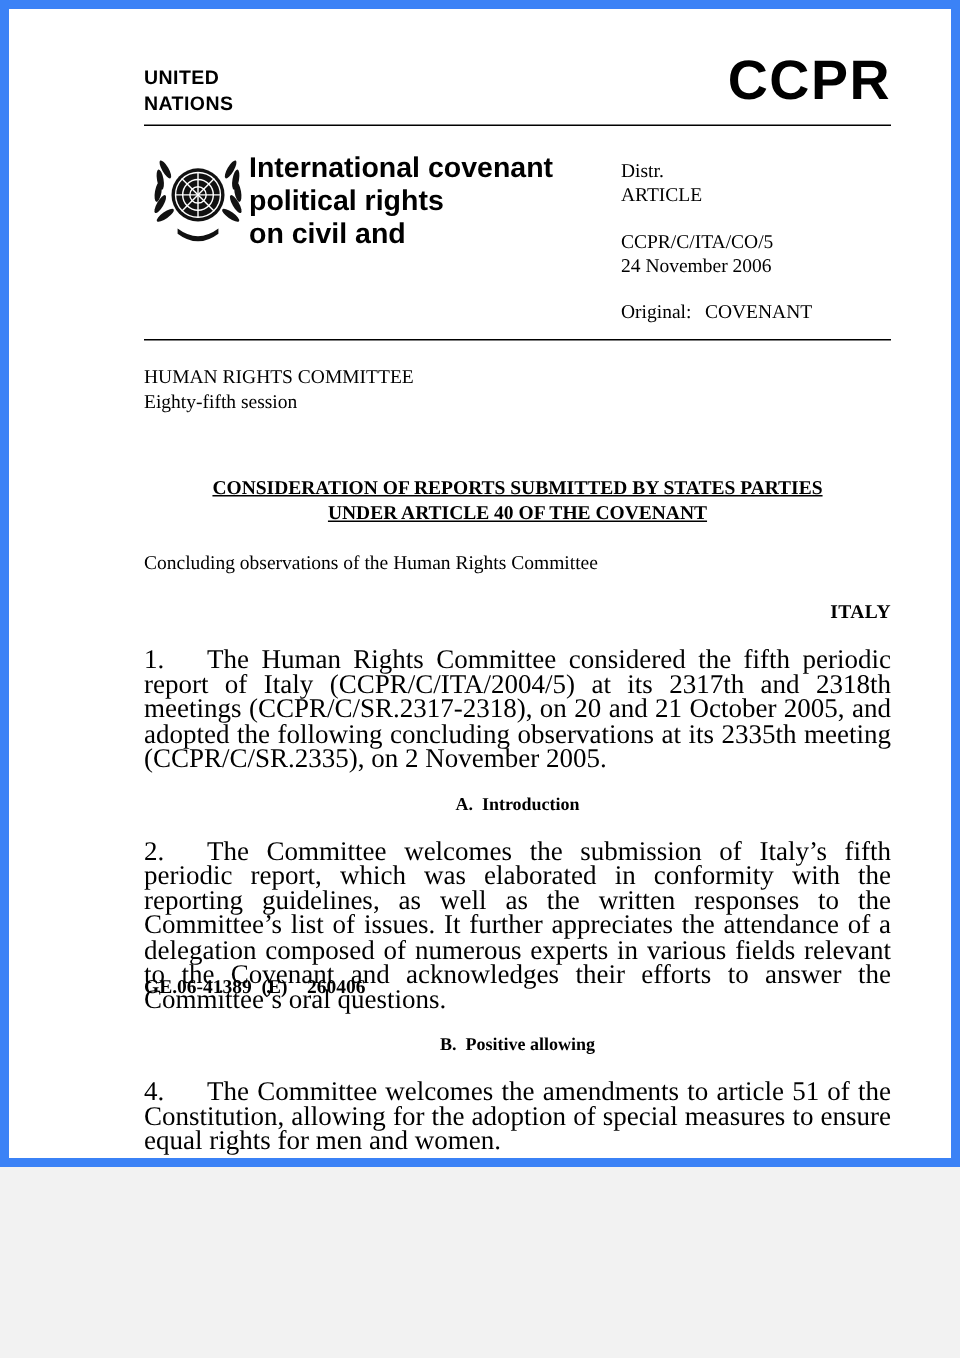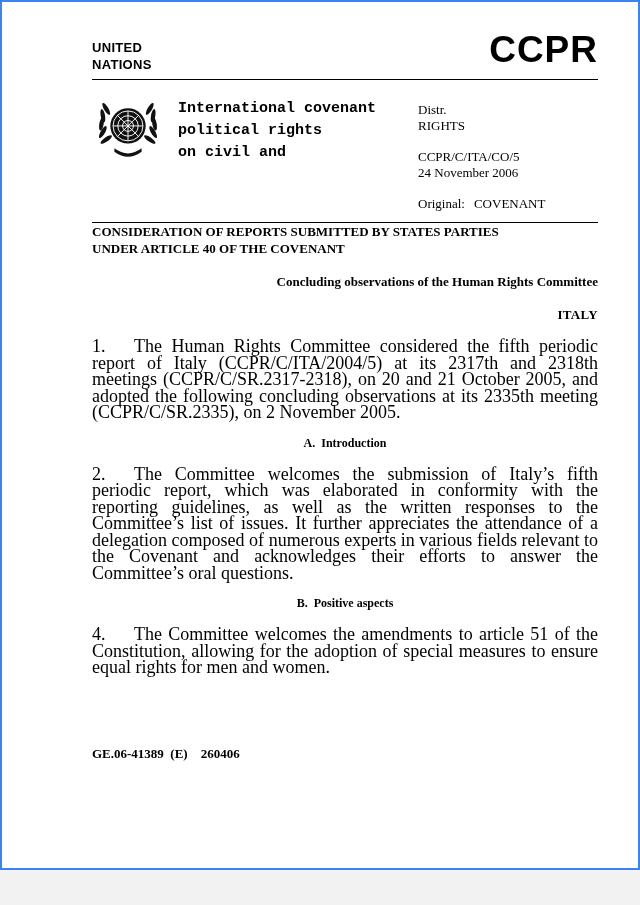--- a/index.html
+++ b/index.html
@@ -1,23 +1,23 @@
 <!DOCTYPE html>
 <html><head>
 <meta charset="utf-8">
 <style>
   * { box-sizing: border-box; }
   html, body { margin: 0; padding: 0; background: #f2f2f2; }
   .page {
     position: relative;
     width: 640px;
-    height: 870px;
+    height: 778px;
     margin: 0 auto;
     background: #ffffff;
-    border: 2px solid #3b82f6;
+    border: 6px solid #3b82f6;
     font-family: "Liberation Serif", serif;
     color: #000;
     padding: 28px 40px 0 90px;
     overflow: hidden;
   }
   .topbar { display: flex; justify-content: space-between; align-items: flex-start; }
   .org {
     font-family: "Liberation Sans", sans-serif;
     font-weight: bold;
     font-size: 13px;
@@ -31,46 +31,49 @@
     font-size: 37px;
     line-height: 40px;
     letter-spacing: 1px;
   }
   .rule { border: 0; border-top: 1px solid #000; margin: 6px 0 0 0; }
   .rule2 { margin-top: 10px; }
 
   .masthead { display: flex; margin-top: 16px; }
   .emblem { width: 68px; height: 68px; flex: 0 0 68px; margin-left: 2px; }
   .covenant {
-    font-family: Liberation Mono, monospace;
+    font-family: Liberation Sans, sans-serif;
     font-weight: bold;
-    font-size: 15px;
+    font-size: 19px;
     line-height: 22px;
-    margin-left: 16px;
+    margin-left: 0;
     width: 240px;
     padding-top: 2px;
   }
   .distr {
     margin-left: auto;
     width: 180px;
     font-size: 13px;
     line-height: 16px;
     padding-top: 6px;
   }
   .distr .gap { height: 15px; }
   .orig-val { margin-left: 9px; }
 
   .session { margin-top: 15px; font-size: 13px; line-height: 17px; }
 
   .main-title {
+    margin-top: 40px;
+    text-align: center;
     font-weight: bold;
     font-size: 13px;
     line-height: 17px;
+    text-decoration: underline;
   }
-  .subtitle { margin-top: 17px; text-align: right; font-weight: bold; font-size: 13px; }
+  .subtitle { margin-top: 17px; text-align: left; font-weight: normal; font-size: 13px; }
   .country  { margin-top: 17px; text-align: right; font-weight: bold; font-size: 13px; letter-spacing: 0.3px; }
 
   .para {
     margin: 15px 0 0 0;
     font-size: 18px;
     line-height: 16.5px;
     text-align: justify;
   }
   .pnum { display: inline-block; width: 42px; }
   .sec {
@@ -132,54 +135,58 @@
         </g>
       </svg>
     </div>
     <div class="covenant">
       <div>International covenant</div>
       <div>political rights</div>
       <div>on civil and</div>
     </div>
     <div class="distr">
       <div>Distr.</div>
-      <div>RIGHTS</div>
+      <div>ARTICLE</div>
       <div class="gap"></div>
       <div>CCPR/C/ITA/CO/5</div>
       <div>24 November 2006</div>
       <div class="gap"></div>
       <div>
         <span>Original:</span><span class="orig-val">COVENANT</span>
       </div>
     </div>
   </div>
 
   <hr class="rule rule2">
 
+  <div class="session">
+    <div>HUMAN RIGHTS COMMITTEE</div>
+    <div>Eighty-fifth session</div>
+  </div>
 
   <div class="main-title">
     <div>CONSIDERATION OF REPORTS SUBMITTED BY STATES PARTIES</div>
     <div>UNDER ARTICLE 40 OF THE COVENANT</div>
   </div>
 
   <div class="subtitle">Concluding observations of the Human Rights Committee</div>
 
   <div class="country">ITALY</div>
 
   <p class="para">
     <span class="pnum">1.</span><span>The Human Rights Committee considered the fifth periodic report of Italy (CCPR/C/ITA/2004/5) at its 2317th and 2318th meetings (CCPR/C/SR.2317-2318), on 20 and 21 October 2005, and adopted the following concluding observations at its 2335th meeting (CCPR/C/SR.2335), on 2 November 2005.</span>
   </p>
 
   <h3 class="sec">A.  Introduction</h3>
 
   <p class="para">
     <span class="pnum">2.</span><span>The Committee welcomes the submission of Italy’s fifth periodic report, which was elaborated in conformity with the reporting guidelines, as well as the written responses to the Committee’s list of issues.  It further appreciates the attendance of a delegation composed of numerous experts in various fields relevant to the Covenant and acknowledges their efforts to answer the Committee’s oral questions.</span>
   </p>
 
-  <h3 class="sec">B.  Positive aspects</h3>
+  <h3 class="sec">B.  Positive allowing</h3>
 
 
   <p class="para">
     <span class="pnum">4.</span><span>The Committee welcomes the amendments to article 51 of the Constitution, allowing for the adoption of special measures to ensure equal rights for men and women.</span>
   </p>
 
   <div class="footer">GE.06-41389  (E)    260406</div>
 
 </div>
 

